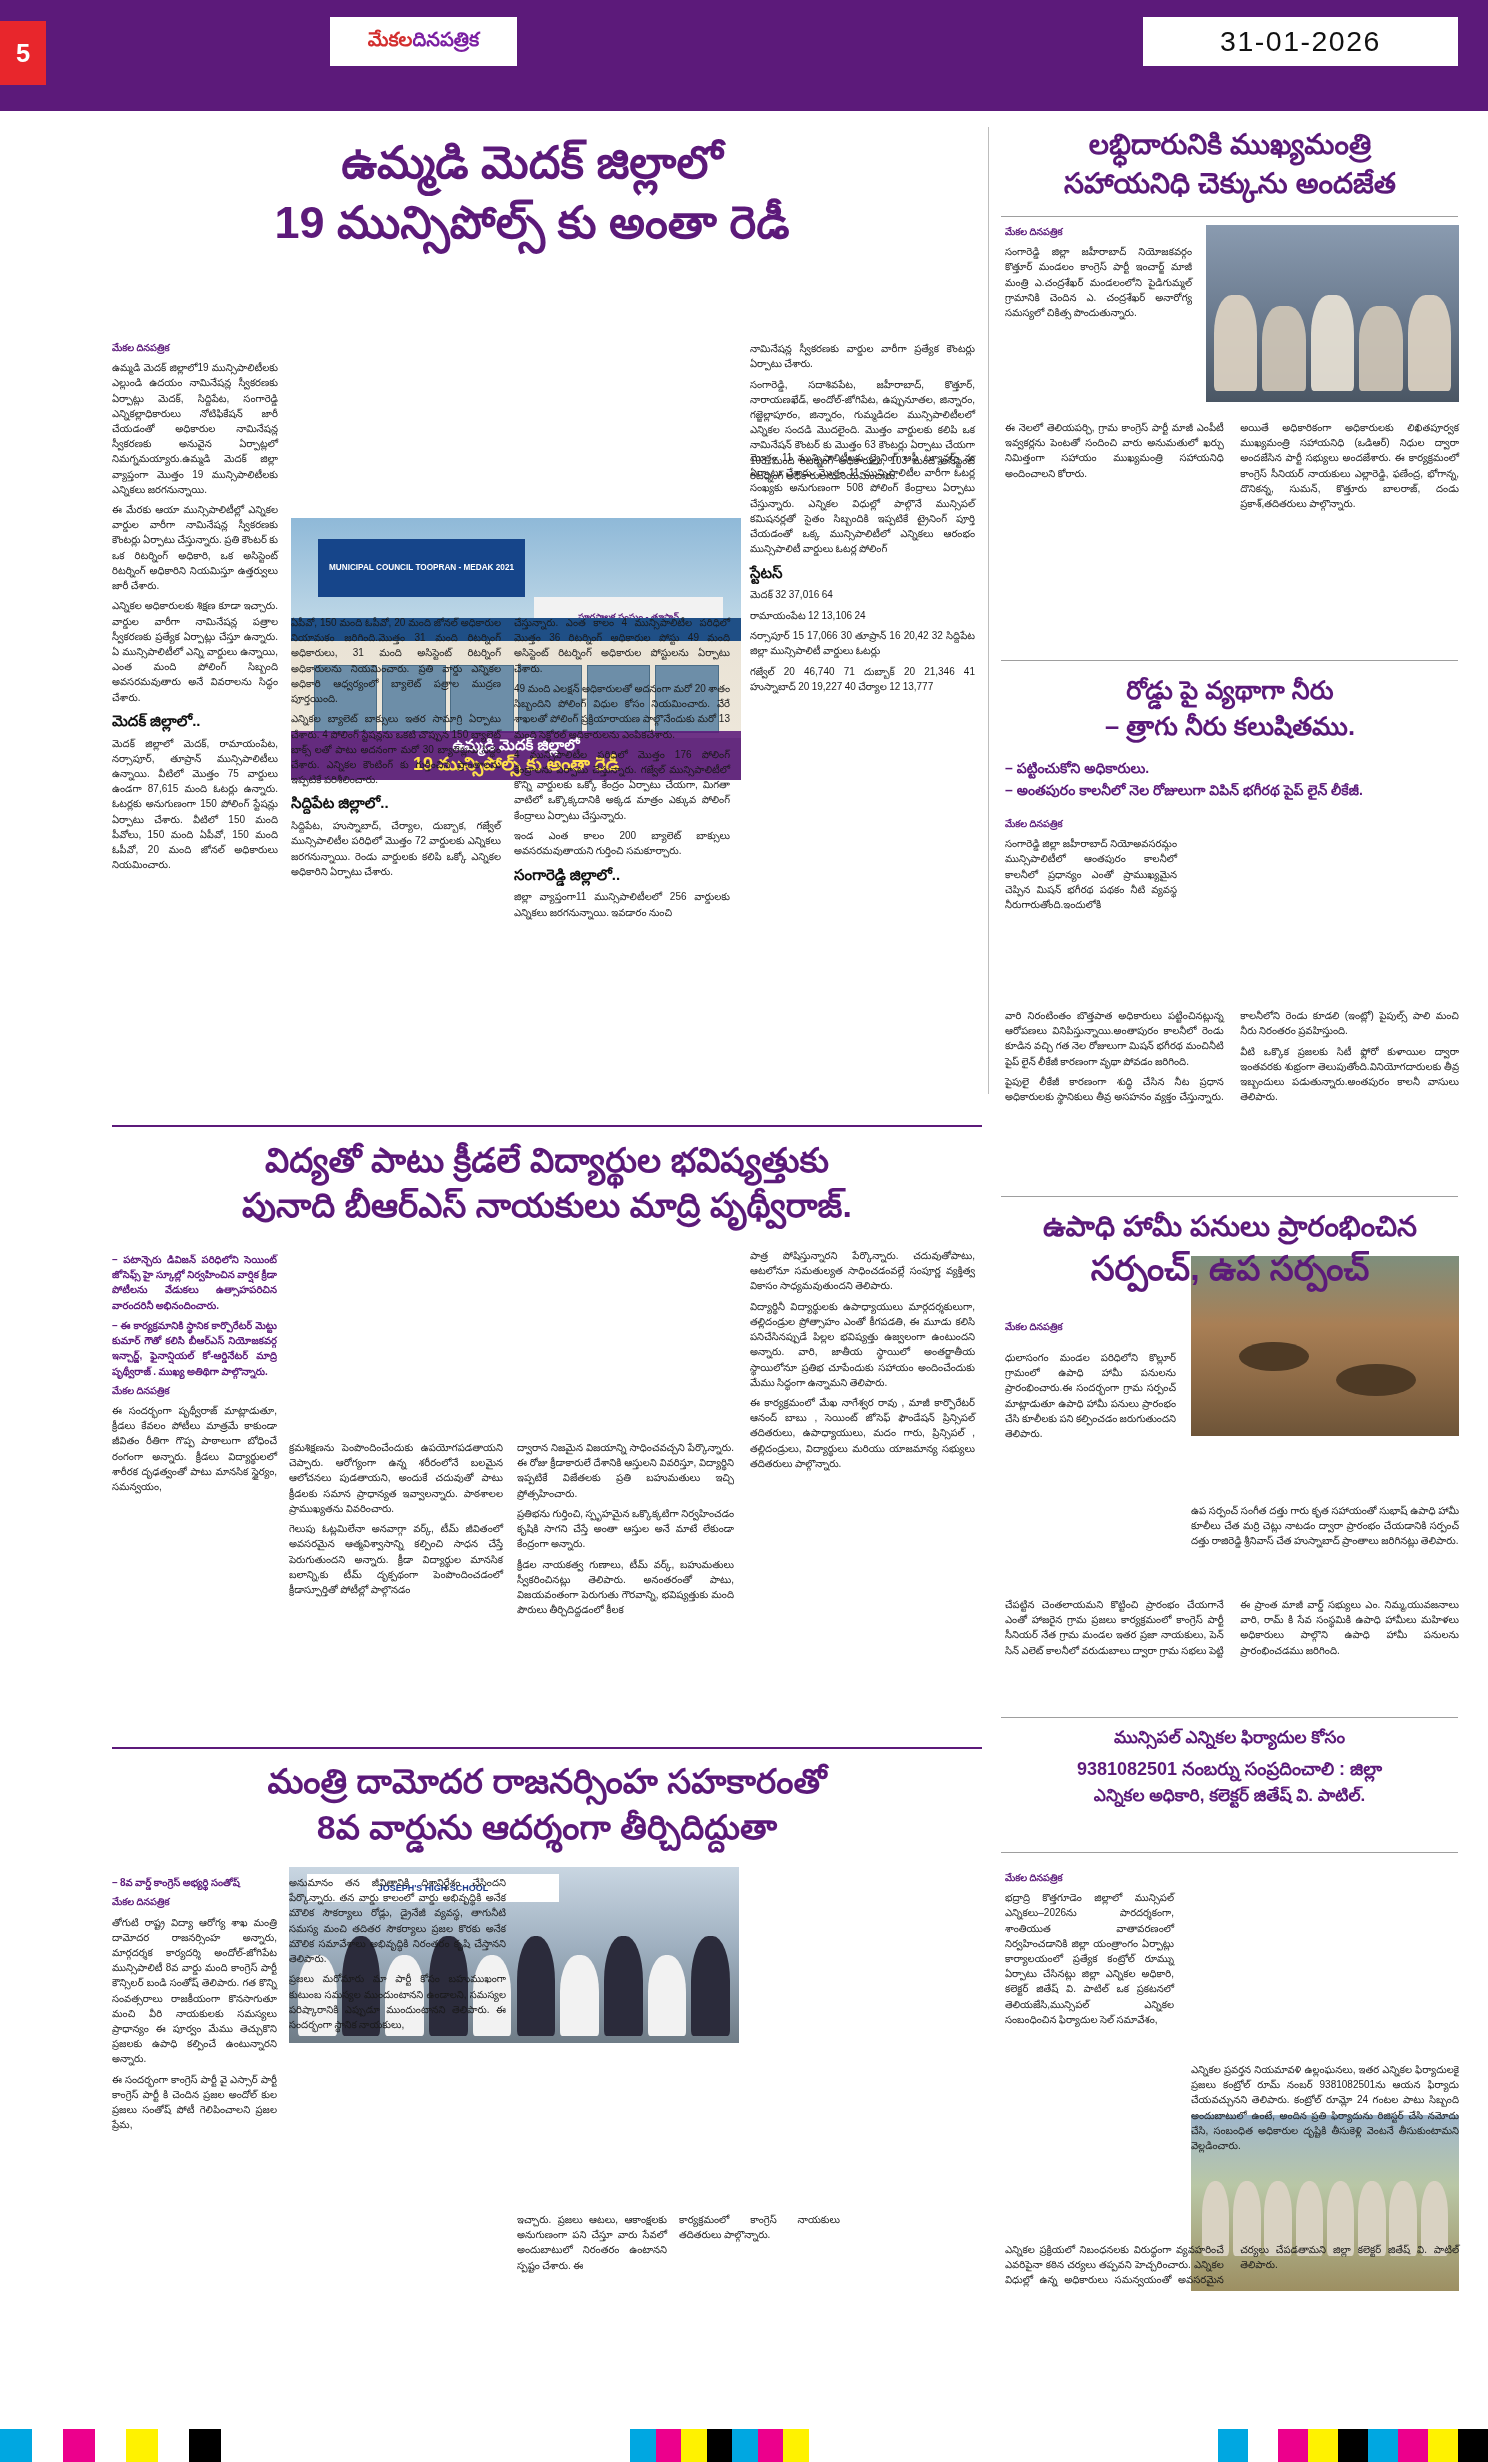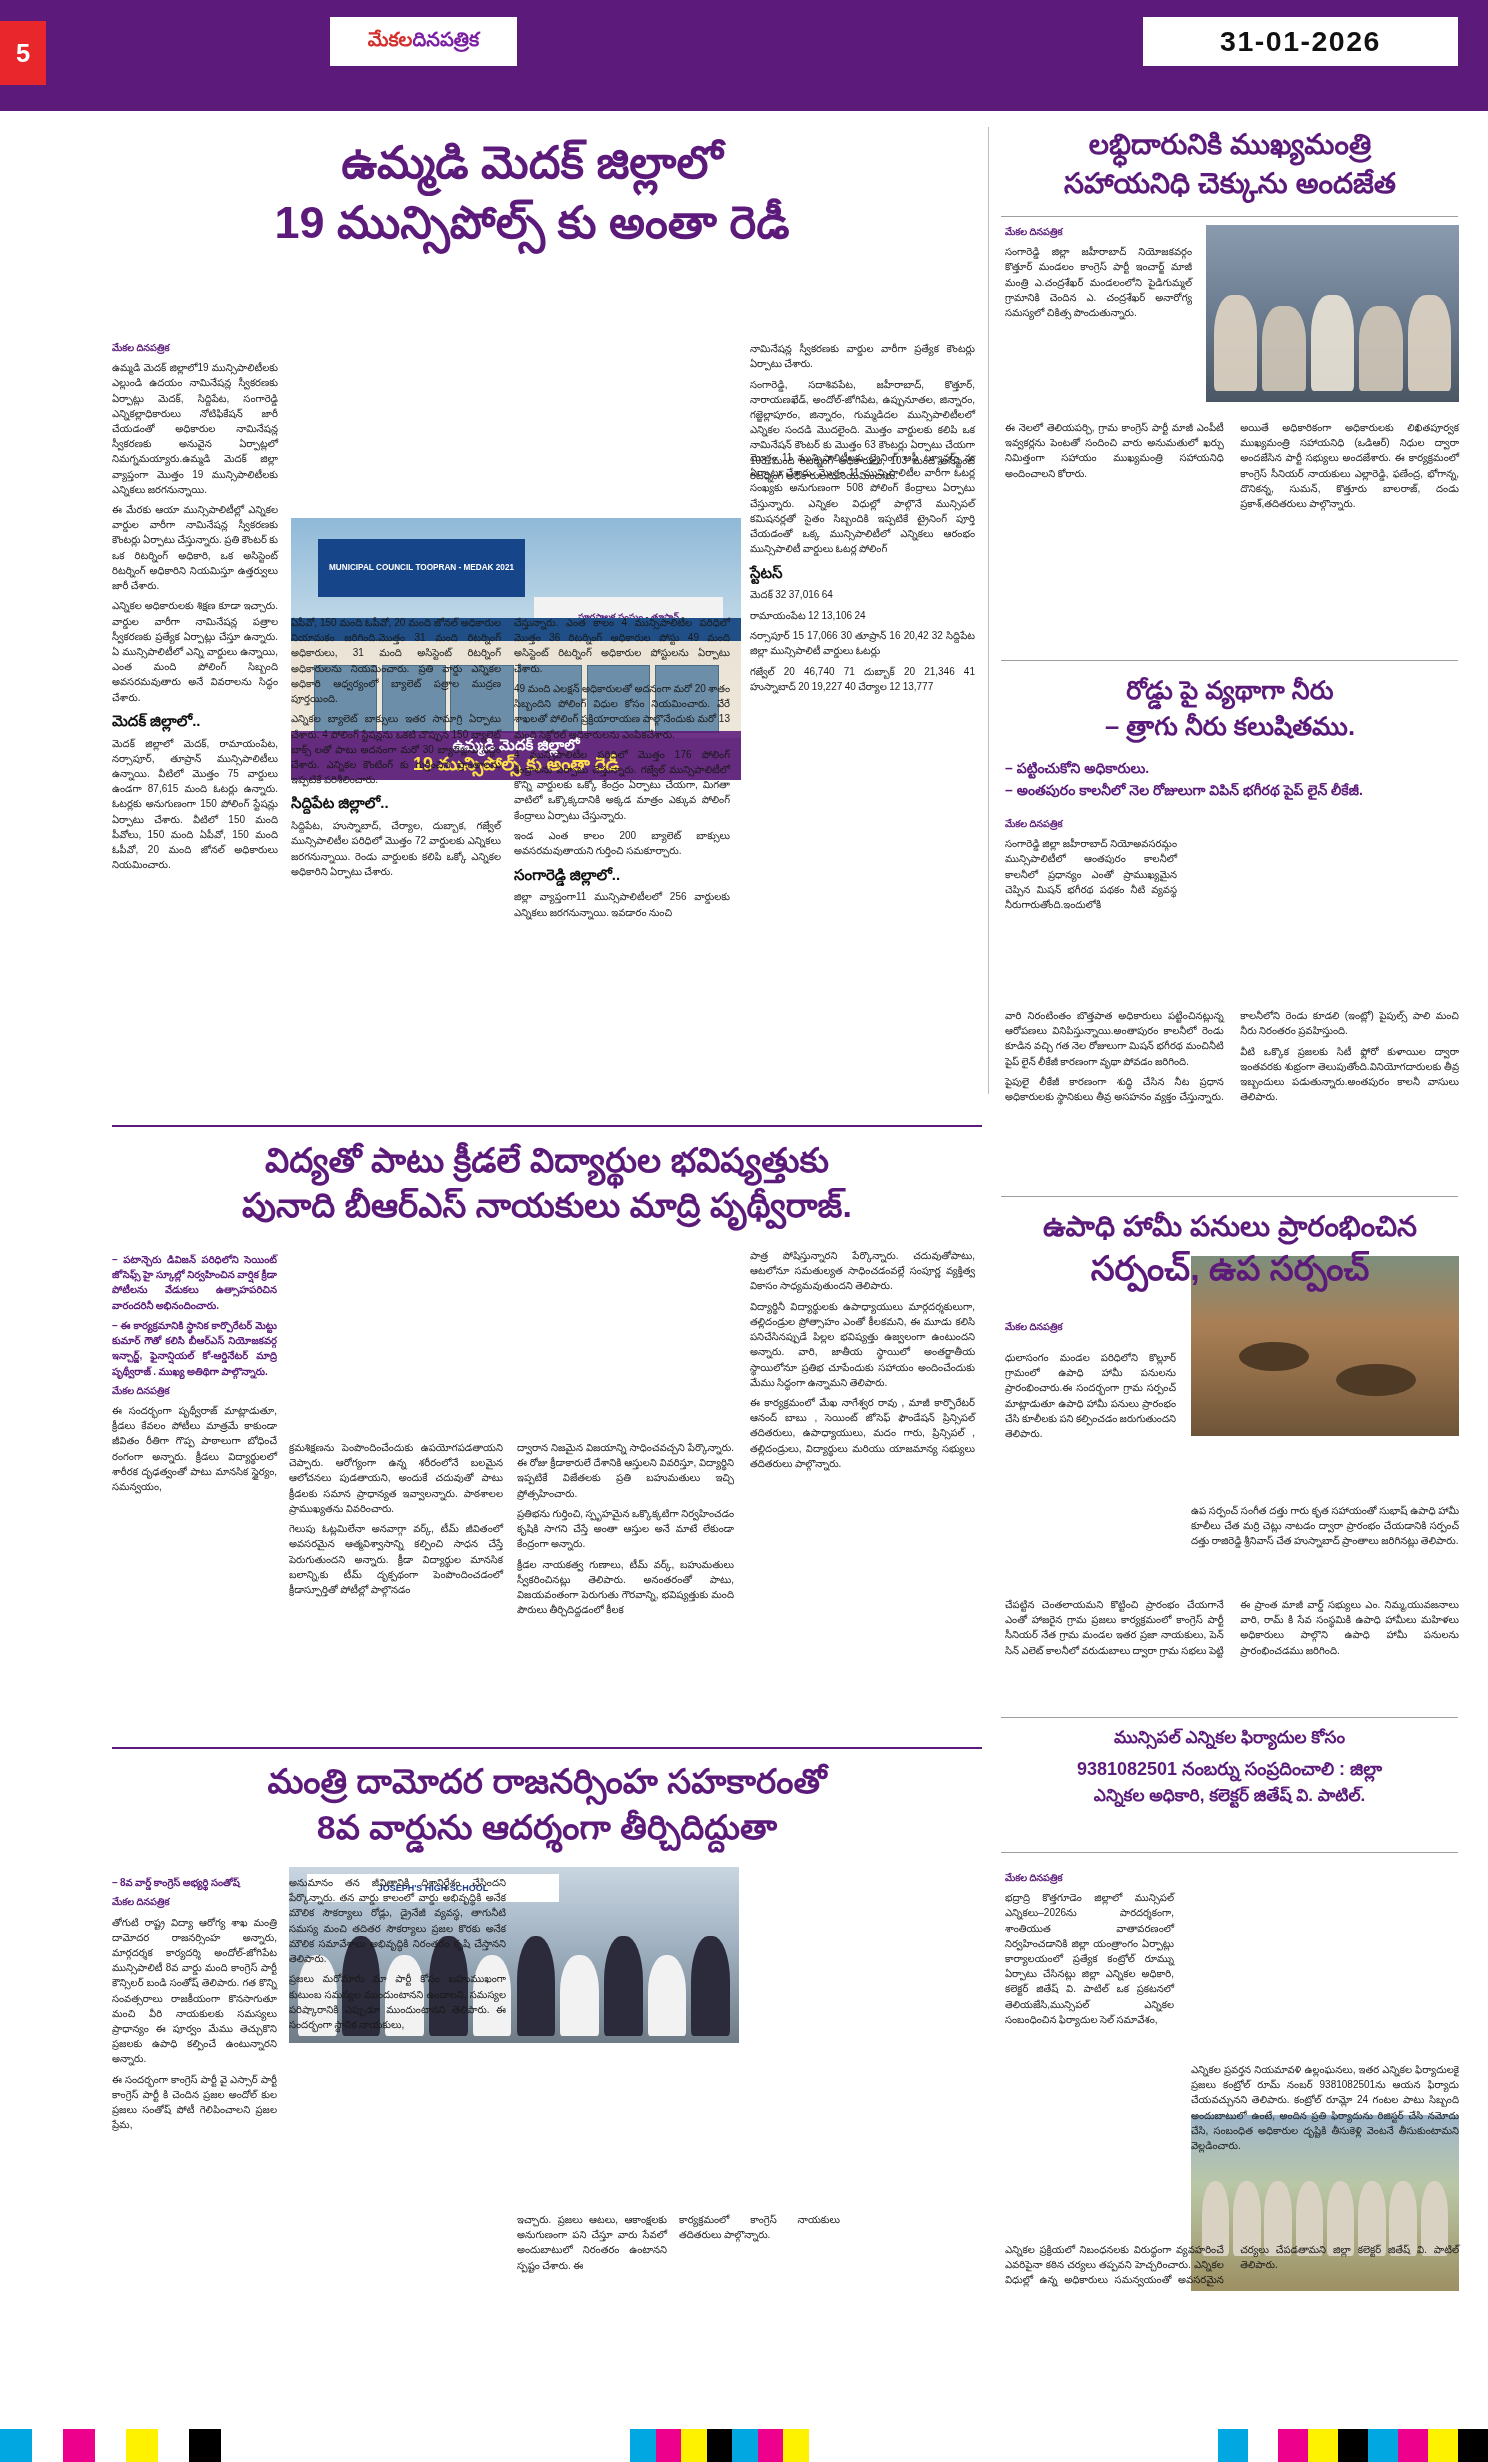--- a/index.html
+++ b/index.html
@@ -35,21 +35,21 @@
   }
   .logo-text {
     font-size:19.5px; font-weight:bold; color:#7b1fa2; letter-spacing:0px;
     white-space:nowrap;
   }
   .logo-text .red { color:#d32f2f; }
   .date-box {
     position:absolute; right:30px; top:16.5px; height:49px; min-width:315px;
     background:#ffffff; color:#111;
     display:flex; align-items:center; justify-content:center;
-    font-size:28.5px; font-weight:bold; letter-spacing:1.5px;
+    font-size:28.5px; font-weight:normal; letter-spacing:1.5px;
     padding:0 19.5px;
   }
 
   
   .col-rule-v {
     position:absolute; width:0.7px; background:#bdbdbd;
   }
   .hr-thin { position:absolute; height:0.7px; background:#9e9e9e; }
   .hr-thick { position:absolute; height:2.2px; background:#5c1a7a; }
 
@@ -343,21 +343,21 @@
         <span></span>
         <span></span>
         <span></span>
         <span></span>
         <span></span>
     </div>
   </div>
 
   <div class="body-col" style="left:750px; top:1248px; width:225px;">
     <p>పాత్ర పోషిస్తున్నారని పేర్కొన్నారు. చదువుతోపాటు, ఆటలోనూ సమతుల్యత సాధించడంవల్లే సంపూర్ణ వ్యక్తిత్వ వికాసం సాధ్యమవుతుందని తెలిపారు.</p>
-    <p>విద్యార్థినీ విద్యార్థులకు ఉపాధ్యాయులు మార్గదర్శకులుగా, తల్లిదండ్రుల ప్రోత్సాహం ఎంతో కీలకమని, ఈ మూడు కలిసి పనిచేసినప్పుడే పిల్లల భవిష్యత్తు ఉజ్వలంగా ఉంటుందని అన్నారు. వారి, జాతీయ స్థాయిలో అంతర్జాతీయ స్థాయిలోనూ ప్రతిభ చూపేందుకు సహాయం అందించేందుకు మేము సిద్ధంగా ఉన్నామని తెలిపారు.</p>
+    <p>విద్యార్థినీ విద్యార్థులకు ఉపాధ్యాయులు మార్గదర్శకులుగా, తల్లిదండ్రుల ప్రోత్సాహం ఎంతో కీగపడతి, ఈ మూడు కలిసి పనిచేసినప్పుడే పిల్లల భవిష్యత్తు ఉజ్వలంగా ఉంటుందని అన్నారు. వారి, జాతీయ స్థాయిలో అంతర్జాతీయ స్థాయిలోనూ ప్రతిభ చూపేందుకు సహాయం అందించేందుకు మేము సిద్ధంగా ఉన్నామని తెలిపారు.</p>
     <p>ఈ కార్యక్రమంలో మేఖ నాగేశ్వర రావు , మాజీ కార్పొరేటర్ ఆనంద్ బాబు , సెయింట్ జోసెఫ్ ఫౌండేషన్ ప్రిన్సిపల్ తదితరులు, ఉపాధ్యాయులు, మదం గారు, ప్రిన్సిపల్ , తల్లిదండ్రులు, విద్యార్థులు మరియు యాజమాన్య సభ్యులు తదితరులు పాల్గొన్నారు.</p>
   </div>
 
   <div class="body-col" style="left:289px; top:1440px; width:214px;">
     <p>క్రమశిక్షణను పెంపొందించేందుకు ఉపయోగపడతాయని చెప్పారు. ఆరోగ్యంగా ఉన్న శరీరంలోనే బలమైన ఆలోచనలు పుడతాయని, అందుకే చదువుతో పాటు క్రీడలకు సమాన ప్రాధాన్యత ఇవ్వాలన్నారు. పాఠశాలల ప్రాముఖ్యతను వివరించారు.</p>
     <p>గెలుపు ఓట్లమిలేనా అనవాగ్గా వర్క్, టీమ్ జీవితంలో అవసరమైన ఆత్మవిశ్వాసాన్ని కల్పించి సాధన చేస్తే పెరుగుతుందని అన్నారు. క్రీడా విద్యార్థుల మానసిక బలాన్ని,కు టీమ్ దృక్పథంగా పెంపొందించడంలో క్రీడాస్పూర్తితో పోటీల్లో పాల్గొనడం</p>
   </div>
 
   <div class="body-col" style="left:517px; top:1440px; width:217px;">
     <p>ద్వారాన నిజమైన విజయాన్ని సాధించవచ్చని పేర్కొన్నారు. ఈ రోజు క్రీడాకారులే దేశానికి ఆస్తులని వివరిస్తూ, విద్యార్థిని ఇప్పటికే విజేతలకు ప్రతి బహుమతులు ఇచ్చి ప్రోత్సహించారు.</p>

